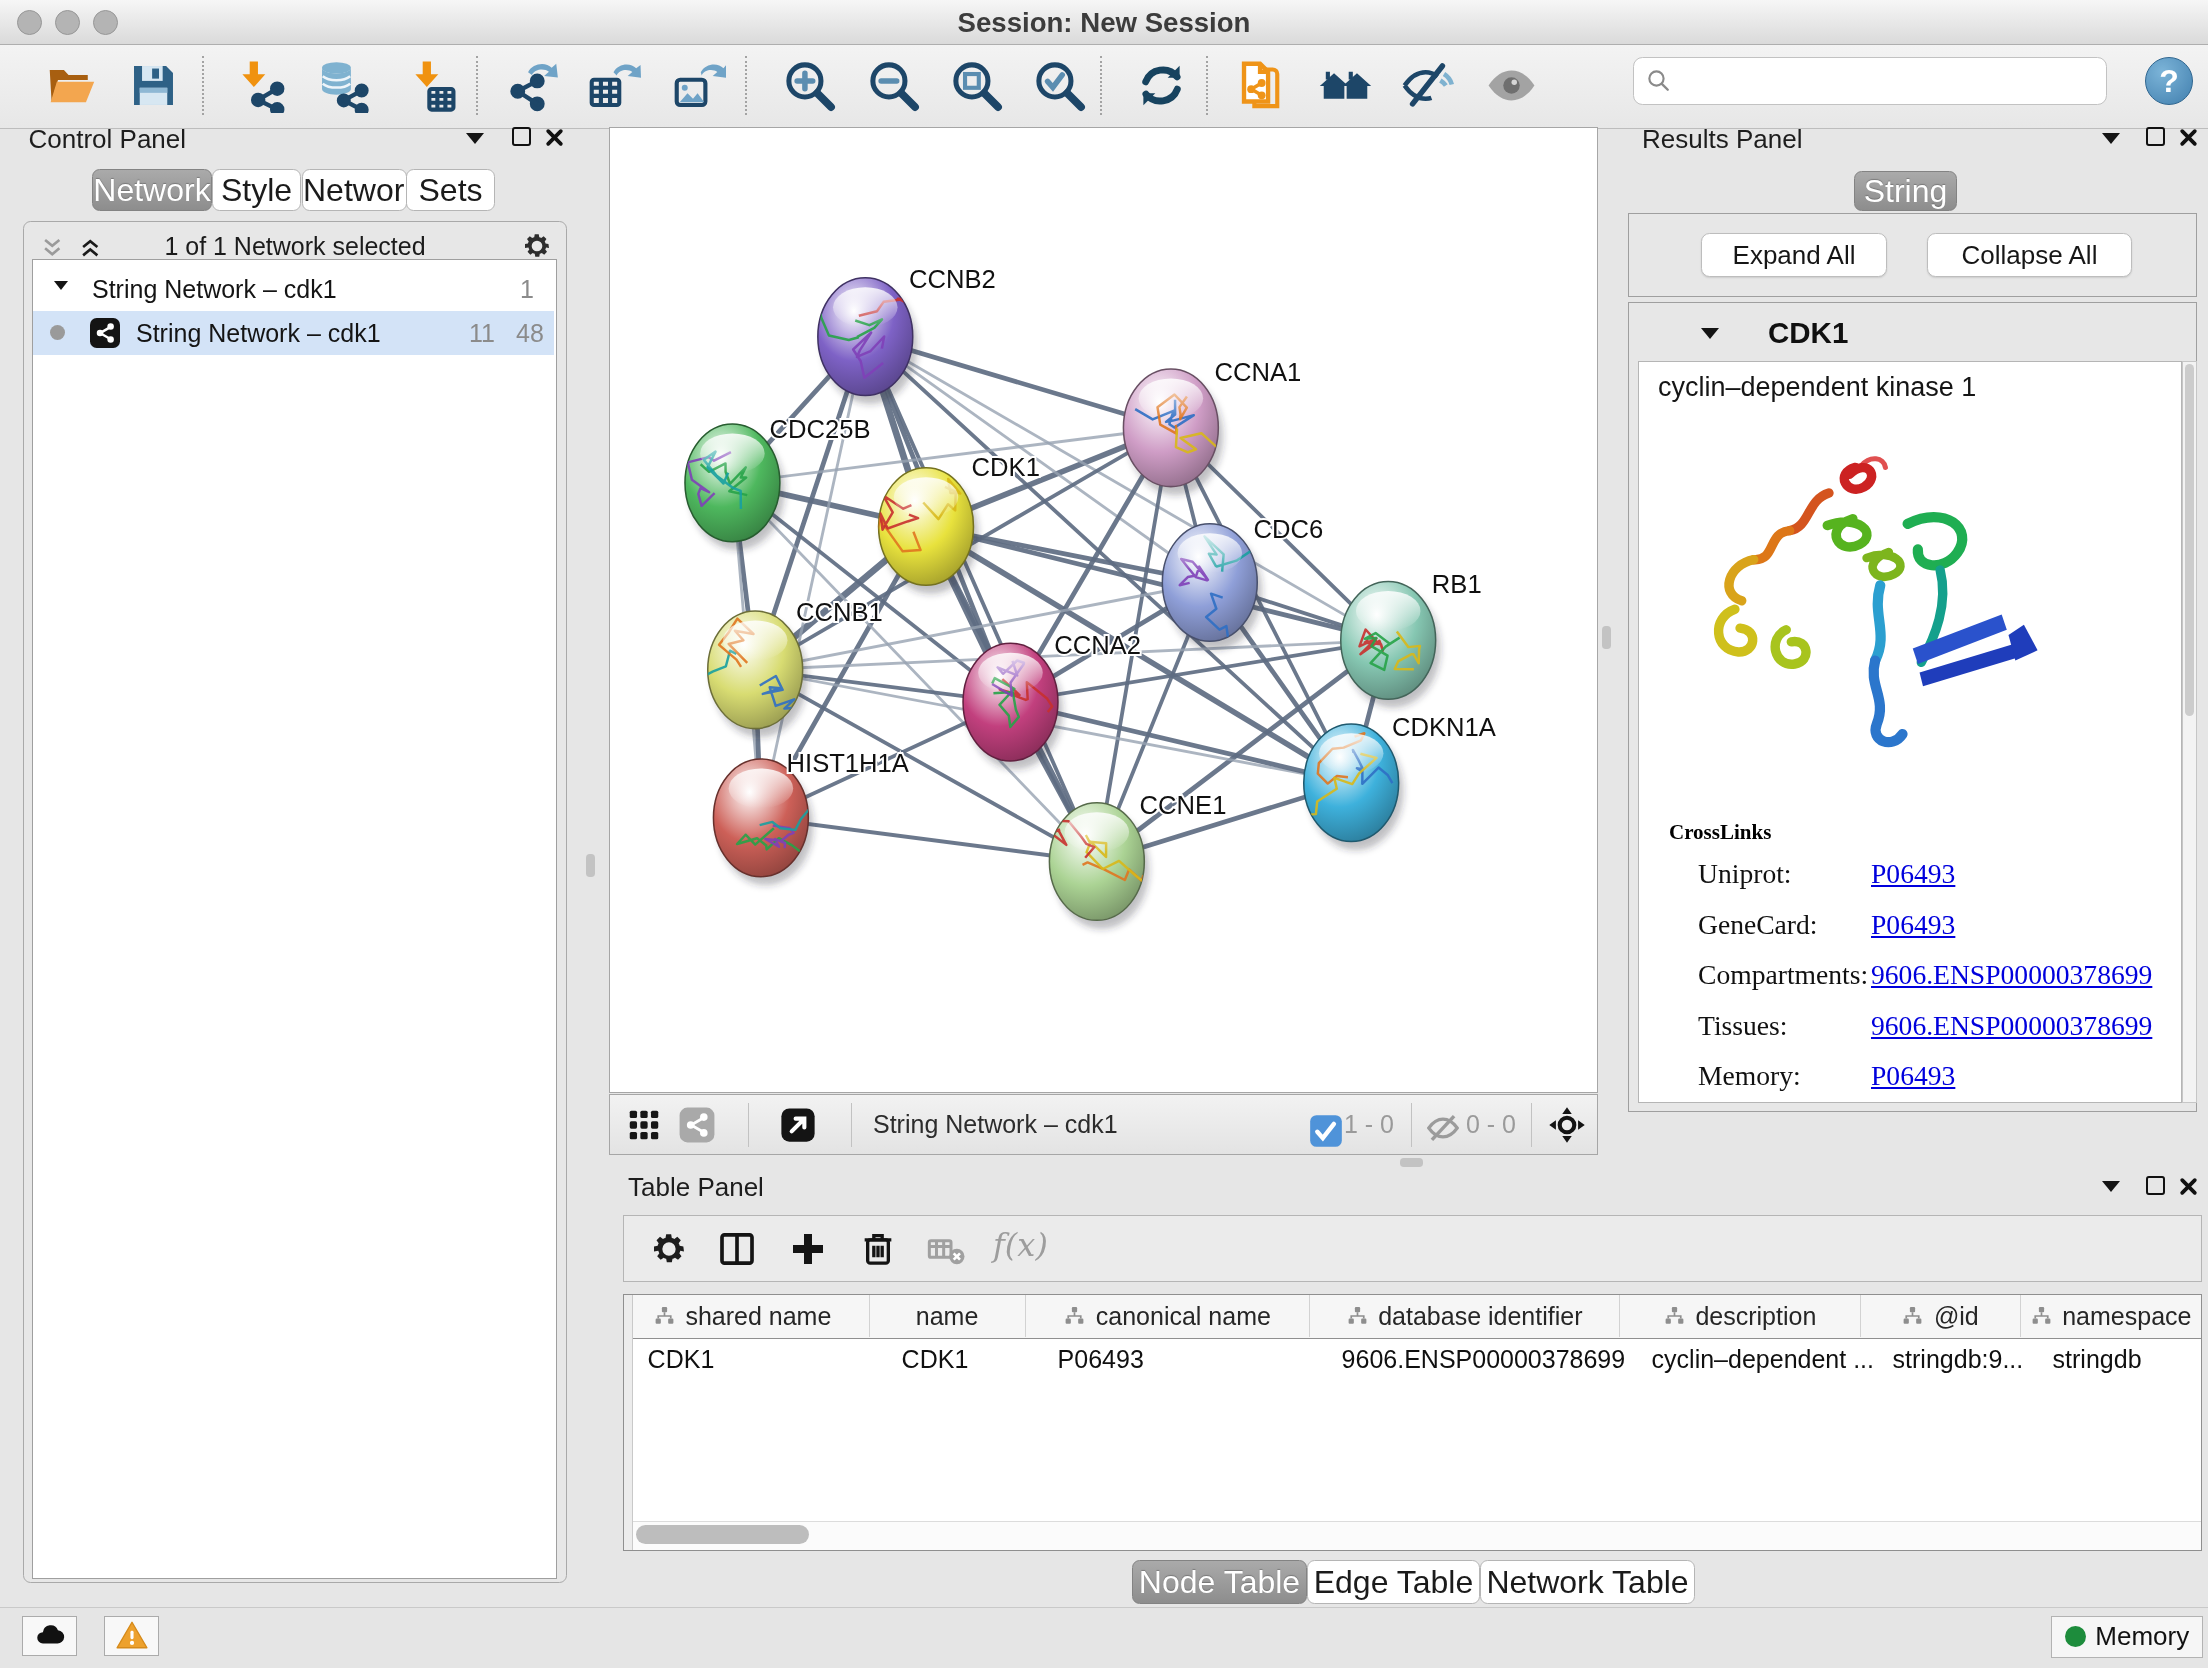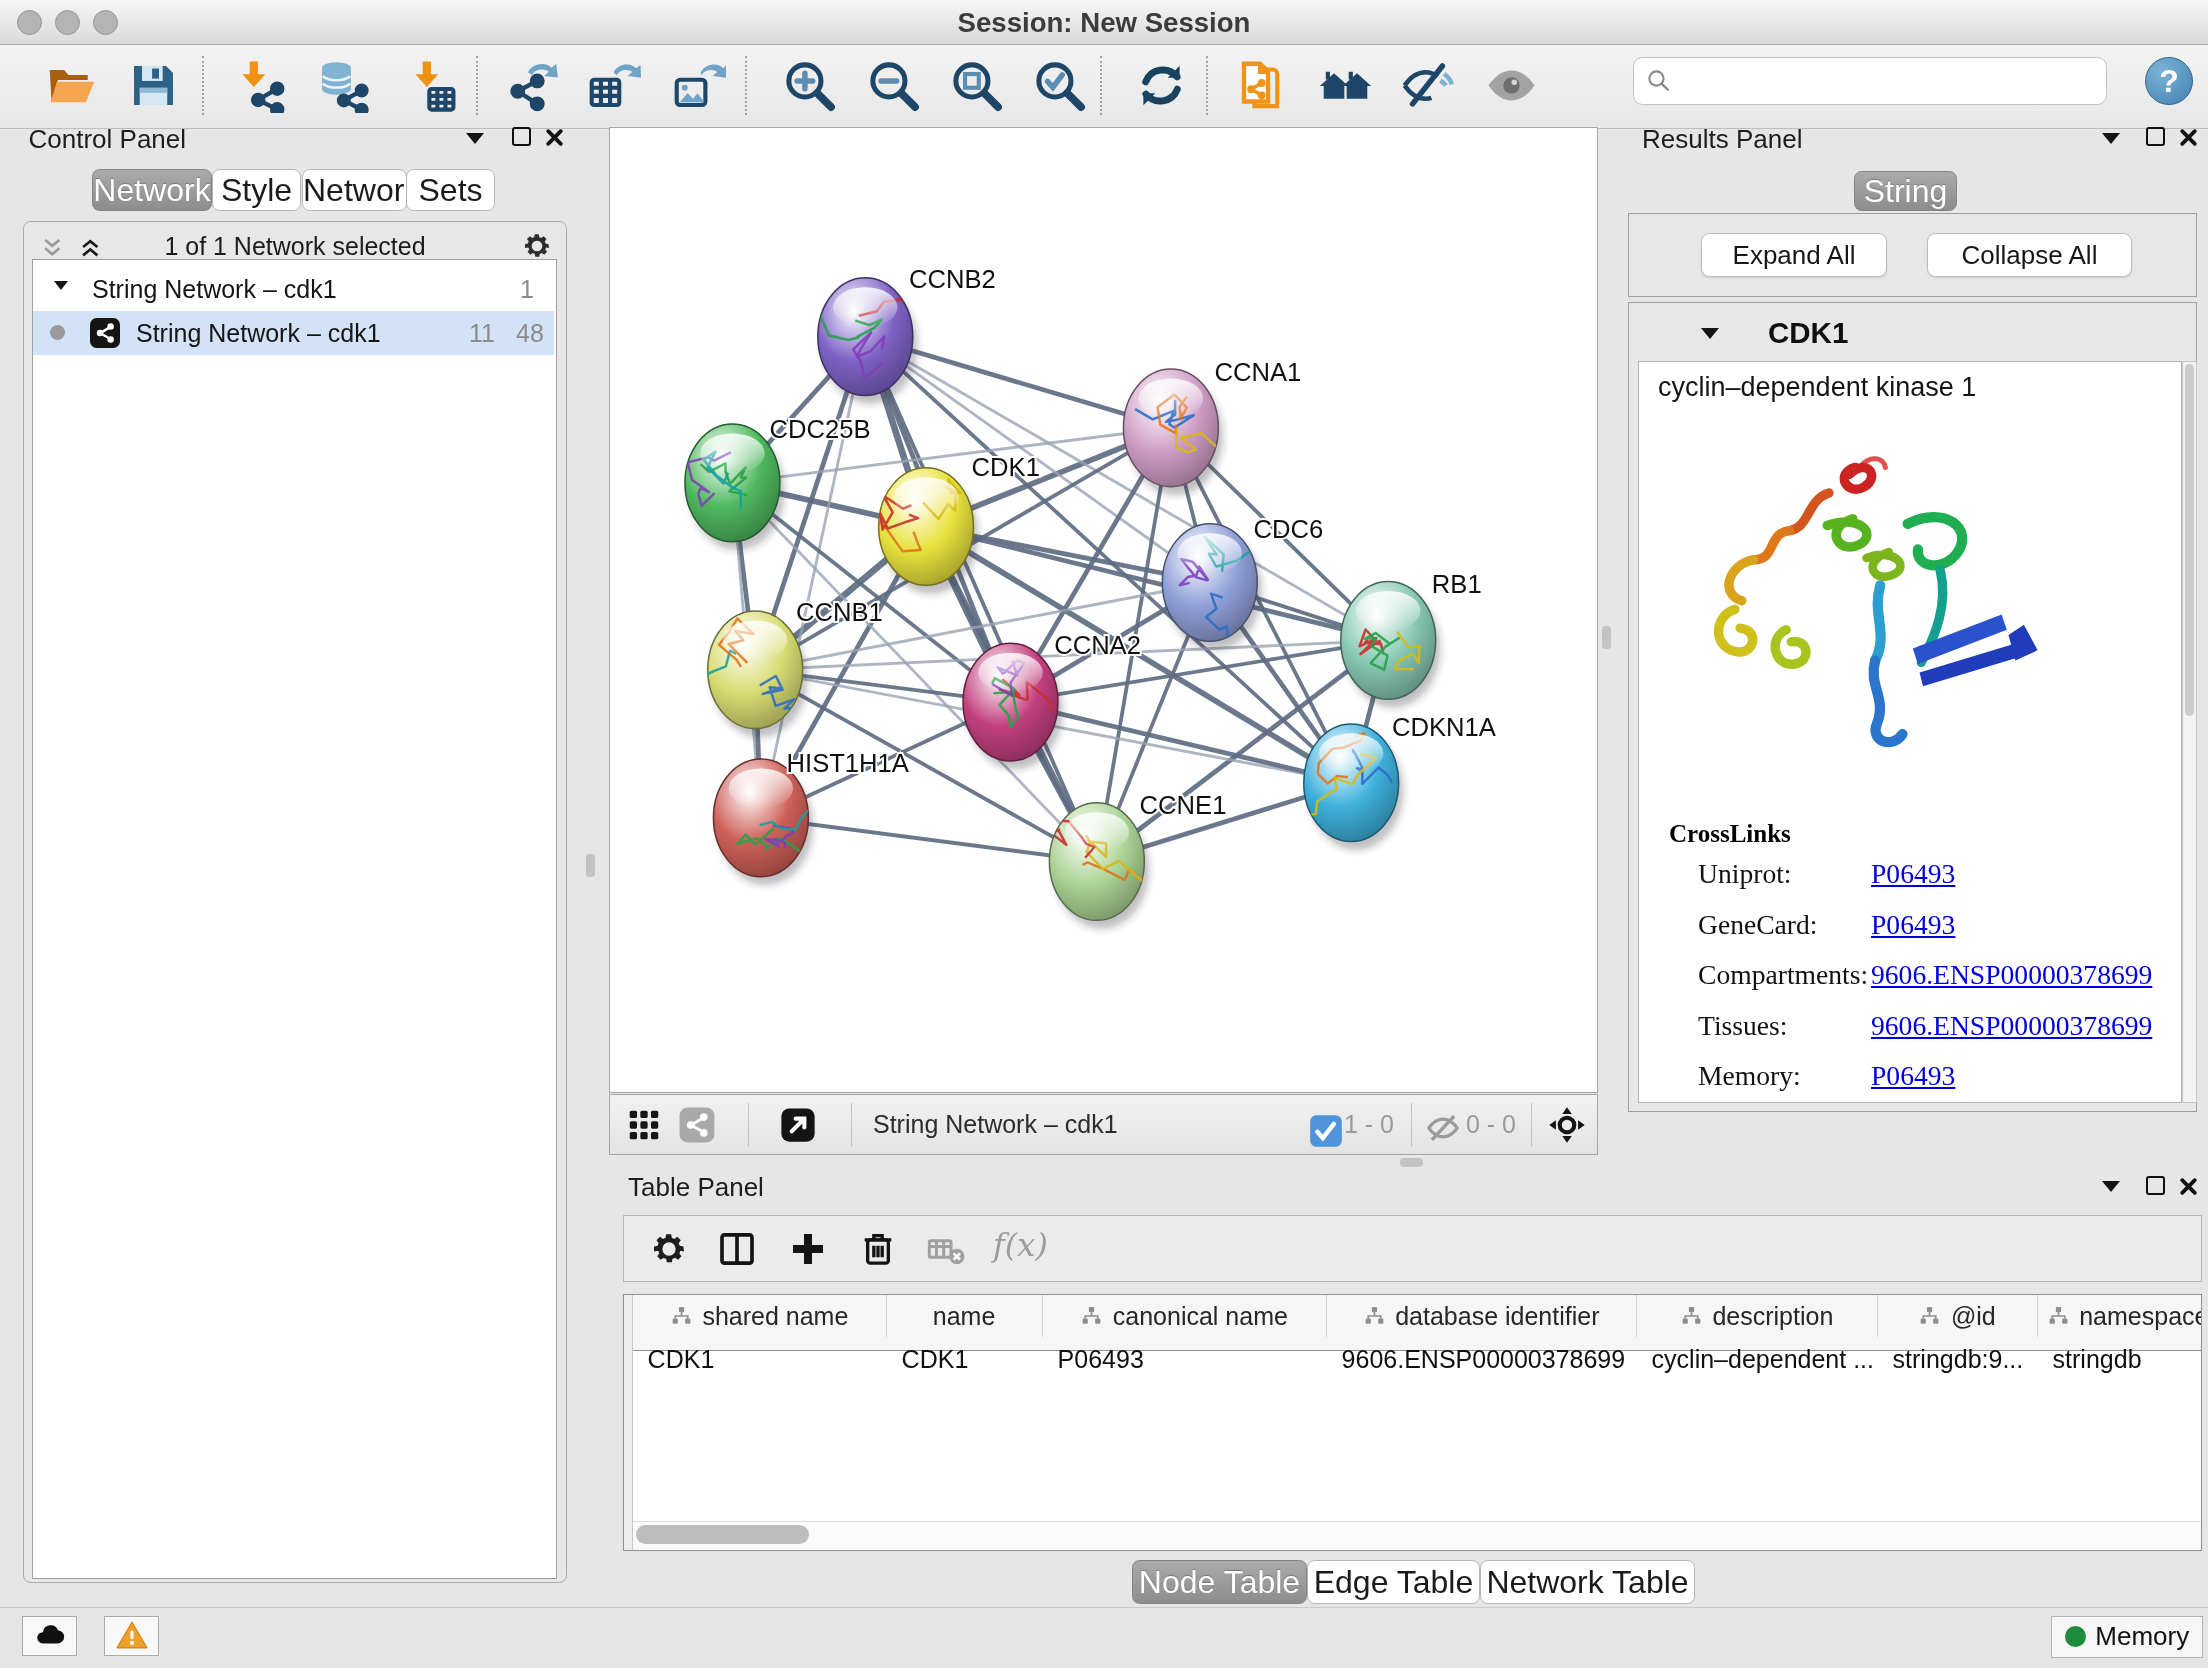--- a/index.html
+++ b/index.html
@@ -51,32 +51,32 @@
   
   .res-top{position:absolute;left:1628px;top:213px;width:569px;height:84px;background:#e7e7e7;border:1.9px solid #9f9f9f;box-sizing:border-box;text-decoration:underline;}
   .btn{position:absolute;background:#ffffff;border:1px solid #bdbdbd;border-radius:8.6px;font-size:26px;color:#161616;text-align:center;box-shadow:0 1px 1.9px rgba(0,0,0,.12);cursor:pointer;box-sizing:border-box;}
   .res-main{position:absolute;left:1628px;top:302px;width:569px;height:810px;background:#e7e7e7;border:1.9px solid #9f9f9f;box-sizing:border-box;}
   .res-content{position:absolute;left:1638px;top:361px;width:544px;height:742px;background:#ffffff;border:1px solid #b5b5b5;box-sizing:border-box;overflow:hidden;}
   .res-scroll{position:absolute;left:2182px;top:361px;width:15px;height:742px;background:#f3f3f3;border:1px solid #c6c6c6;box-sizing:border-box;}
   .res-scroll .thumb{position:absolute;left:1.9px;top:1.9px;width:9.5px;height:352px;background:#cccccc;border-radius:4.8px;}
   .res-name{position:absolute;font-size:29.5px;font-weight:bold;color:#101010;}
   .res-desc{position:absolute;left:19px;top:9.5px;font-size:27px;color:#151515;}
   .serif{font-family:"Liberation Serif",serif;}
-  .cl-head{position:absolute;left:30px;top:458px;font-size:25px;font-weight:bold;color:#000;}
+  .cl-head{position:absolute;left:30px;top:458px;font-size:21px;font-weight:bold;color:#000;}
   .cl-row{position:absolute;left:59px;height:38px;}
   .cl-row .l{position:absolute;left:0;font-size:27.6px;color:#111;}
   .cl-row a{position:absolute;left:173px;font-size:27.6px;color:#0000dd;text-decoration:underline;white-space:nowrap;}
   
   .tp-toolbar{position:absolute;left:623px;top:1215px;width:1579px;height:67px;background:#ebebeb;border:1px solid #b5b5b5;box-sizing:border-box;}
   .tp-ic{position:absolute;top:13.3px;width:40px;height:40px;cursor:pointer;}
   .tp-ic svg{width:40px;height:40px;display:block;}
   .fx{position:absolute;top:9.5px;font-family:"DejaVu Serif",serif;font-style:italic;font-size:32px;color:#9d9d9d;}
   .tp-table{position:absolute;left:623px;top:1294px;width:1579px;height:257px;background:#ffffff;border:1.9px solid #8f8f8f;box-sizing:border-box;overflow:hidden;}
   .tp-gutter{position:absolute;left:0;top:0;width:7.6px;height:100%;background:#ececec;border-right:1px solid #c9c9c9;}
-  .thead{position:absolute;left:8.6px;top:0;width:1569px;height:56px;background:#f6f6f6;border-bottom:1.9px solid #8f8f8f;display:flex;box-sizing:border-box;}
+  .thead{position:absolute;left:8.6px;top:0;width:1569px;height:44px;background:#f6f6f6;border-bottom:1.9px solid #8f8f8f;display:flex;box-sizing:border-box;justify-content:flex-end;}
   .th{height:42px;border-right:1px solid #d2d2d2;box-sizing:border-box;display:flex;align-items:center;justify-content:center;gap:9.5px;font-size:25px;color:#262626;flex:none;overflow:hidden;white-space:nowrap;}
   .colicon{width:23px;height:23px;flex:none;}
   .trow2{position:absolute;left:8.6px;top:44px;width:1569px;height:42px;display:flex;}
   .td{height:42px;box-sizing:border-box;padding:5.7px 0 0 15px;font-size:25px;color:#101010;flex:none;overflow:hidden;white-space:nowrap;}
   .hscroll{position:absolute;left:8.6px;bottom:0;width:1569px;height:28.5px;background:#fbfbfb;border-top:1px solid #dcdcdc;}
   .hscroll .thumb{position:absolute;left:3.8px;top:3.8px;width:173px;height:19px;background:#bdbdbd;border-radius:9.5px;}
   
   .statusbar{position:absolute;left:0;top:1607px;width:2208px;height:61px;background:#e5e5e5;border-top:1px solid #c9c9c9;}
   .sb-btn{position:absolute;top:7.6px;width:55px;height:40px;background:#f8f8f8;border:1.9px solid #ababab;box-sizing:border-box;cursor:pointer;}
   .sb-btn svg{width:34px;height:34px;display:block;margin:1px auto;}

